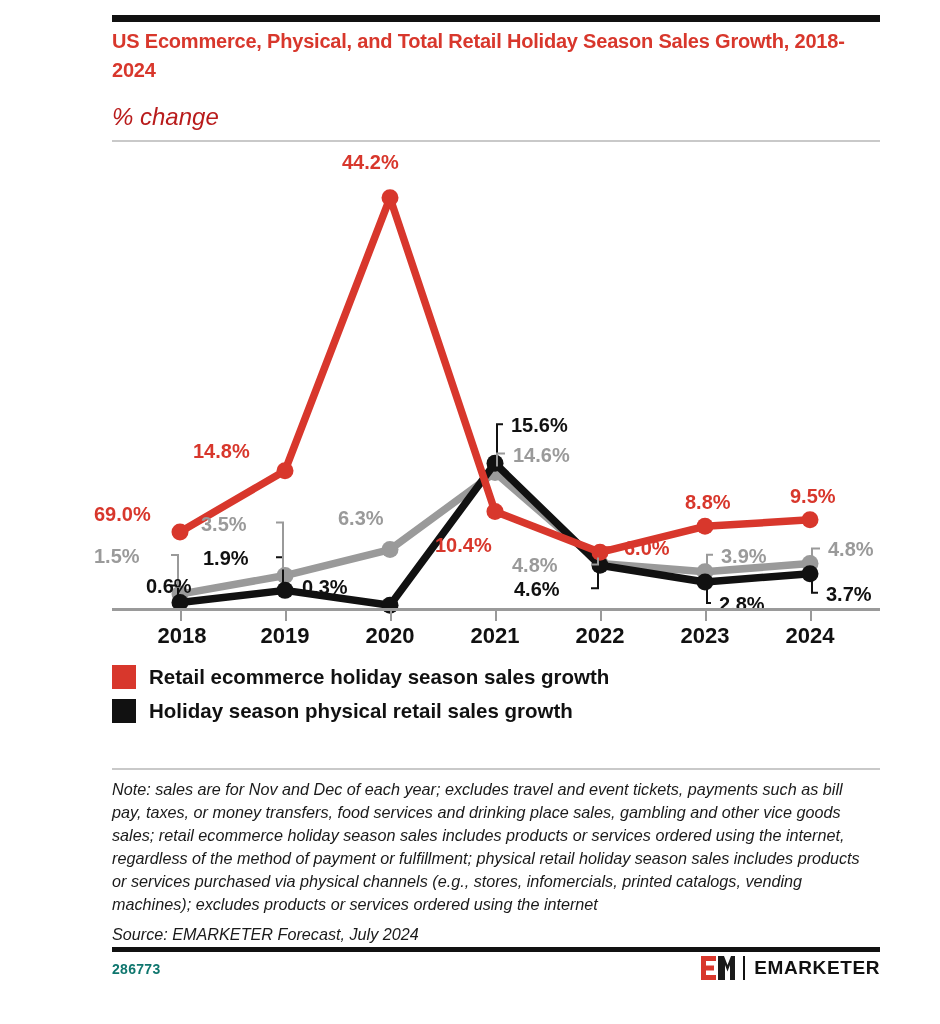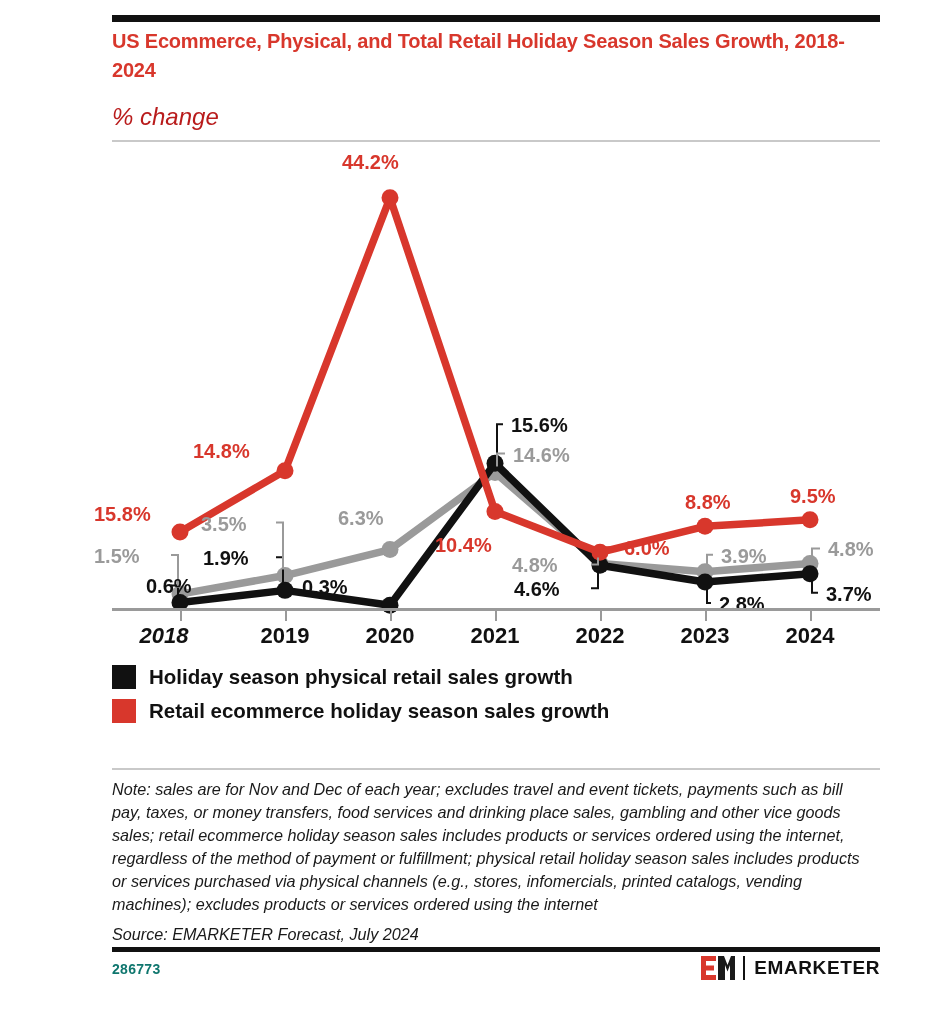--- a/index.html
+++ b/index.html
@@ -121,21 +121,21 @@
           <path d="M 595 438.016 L 595 453.016 L 599 453.016" fill="none" stroke="#111111" stroke-width="2"></path>
           <path d="M 700 429.664 L 700 442.664 L 706 442.664" fill="none" stroke="#111111" stroke-width="2"></path>
           <path d="M 66 438.08 L 66 405.08 L 59 405.08" fill="none" stroke="#9a9a9a" stroke-width="2"></path>
           <path d="M 171 419.52 L 171 372.52 L 164 372.52" fill="none" stroke="#9a9a9a" stroke-width="2"></path>
           <path d="M 385 316.512 L 385 303.512 L 393 303.512" fill="none" stroke="#9a9a9a" stroke-width="2"></path>
           <path d="M 486 407.456 L 486 414.456 L 479 414.456" fill="none" stroke="#9a9a9a" stroke-width="2"></path>
           <path d="M 595 415.808 L 595 404.808 L 601 404.808" fill="none" stroke="#9a9a9a" stroke-width="2"></path>
           <path d="M 700 407.456 L 700 398.456 L 708 398.456" fill="none" stroke="#9a9a9a" stroke-width="2"></path>
         </svg>
       <div id="point-labels">
-          <div class="lbl red" style="left: -18px; top: 353.904px;">15.8%</div>
+          <div class="lbl red" style="left: -18px; top: 353.904px;">69.0%</div>
           <div class="lbl red" style="left: 81px; top: 290.656px;">14.8%</div>
           <div class="lbl red" style="left: 230px; top: 1.824px;">44.2%</div>
           <div class="lbl red" style="left: 323px; top: 385.488px;">10.4%</div>
           <div class="lbl red" style="left: 512px; top: 388.32px;">6.0%</div>
           <div class="lbl red" style="left: 573px; top: 342.336px;">8.8%</div>
           <div class="lbl red" style="left: 678px; top: 335.84px;">9.5%</div>
           <div class="lbl blk" style="left: -14px; top: 426.432px; margin-left: 48px;">0.6%</div>
           <div class="lbl blk" style="left: 91px; top: 398.368px;">1.9%</div>
           <div class="lbl blk" style="left: 190px; top: 427.216px;">0.3%</div>
           <div class="lbl blk" style="left: 399px; top: 265.232px;">15.6%</div>
@@ -149,44 +149,44 @@
           <div class="lbl gry" style="left: 400px; top: 405.456px;">4.8%</div>
           <div class="lbl gry" style="left: 609px; top: 395.808px;">3.9%</div>
           <div class="lbl gry" style="left: 716px; top: 389.456px;">4.8%</div>
         </div>
     </div>
 
     <div class="xaxis">
       <div style="position:absolute;left:0;top:0;width:768px;height:3px;background:#9a9a9a;"></div>
       <div id="xticks">
           <div class="xtick" style="left: 68px;"></div>
-          <div class="xlab" style="left: 52px; font-style: italic;">2018</div>
+          <div class="xlab" style="left: 70px;">2018</div>
           <div class="xtick" style="left: 173px;"></div>
           <div class="xlab" style="left: 173px;">2019</div>
           <div class="xtick" style="left: 278px;"></div>
           <div class="xlab" style="left: 278px;">2020</div>
           <div class="xtick" style="left: 383px;"></div>
           <div class="xlab" style="left: 383px;">2021</div>
           <div class="xtick" style="left: 488px;"></div>
           <div class="xlab" style="left: 488px;">2022</div>
           <div class="xtick" style="left: 593px;"></div>
           <div class="xlab" style="left: 593px;">2023</div>
           <div class="xtick" style="left: 698px;"></div>
           <div class="xlab" style="left: 698px;">2024</div>
         </div>
     </div>
 
     <div class="legend" id="legend">
         <div class="leg-row">
+          <span class="leg-sw" style="background: rgb(216, 55, 44);"></span>
+          <span class="leg-tx">Retail ecommerce holiday season sales growth</span>
+        </div>
+        <div class="leg-row">
           <span class="leg-sw" style="background: rgb(17, 17, 17);"></span>
           <span class="leg-tx">Holiday season physical retail sales growth</span>
-        </div>
-        <div class="leg-row">
-          <span class="leg-sw" style="background: rgb(216, 55, 44);"></span>
-          <span class="leg-tx">Retail ecommerce holiday season sales growth</span>
         </div>
       </div>
 
     <div class="rule-note"></div>
     <div class="note">Note: sales are for Nov and Dec of each year; excludes travel and event tickets, payments such as bill pay, taxes, or money transfers, food services and drinking place sales, gambling and other vice goods sales; retail ecommerce holiday season sales includes products or services ordered using the internet, regardless of the method of payment or fulfillment; physical retail holiday season sales includes products or services purchased via physical channels (e.g., stores, infomercials, printed catalogs, vending machines); excludes products or services ordered using the internet</div>
     <div class="src">Source: EMARKETER Forecast, July 2024</div>
 
     <div class="rule-foot"></div>
     <div class="foot-id">286773</div>
     <div class="foot-logo">

